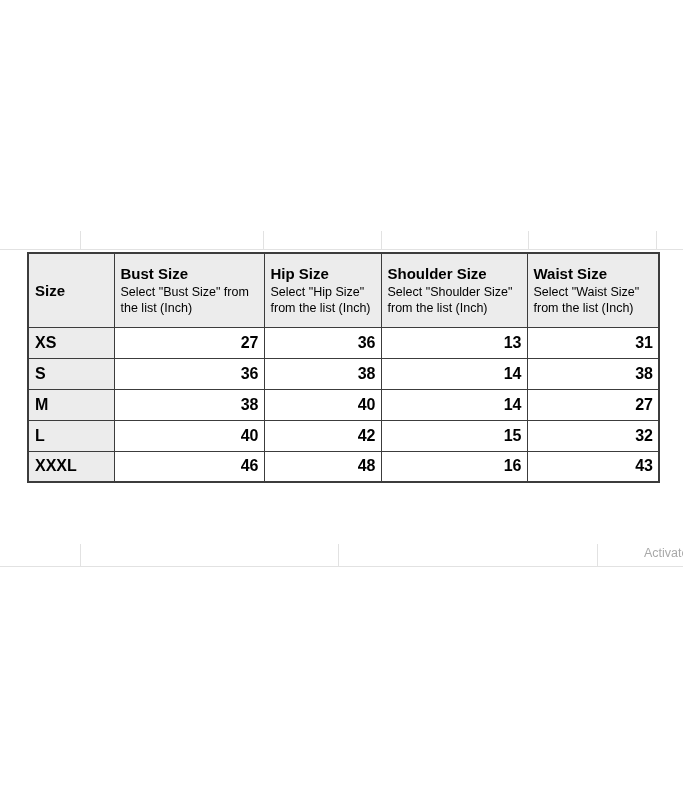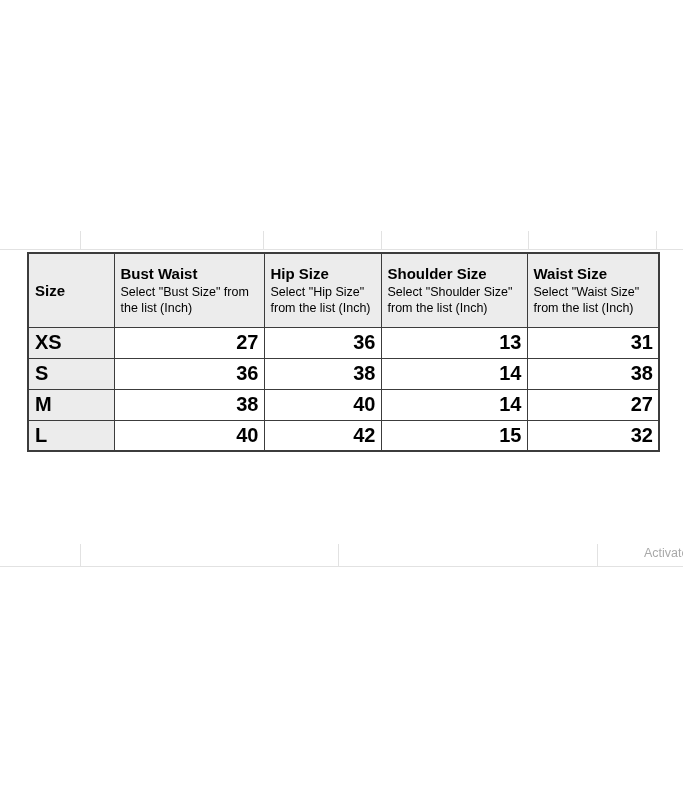--- a/index.html
+++ b/index.html
@@ -49,21 +49,21 @@
   .col-subtitle {
     display: block;
     font-size: 12.5px;
     line-height: 16px;
     margin-top: 1px;
   }
   table.size-chart td {
     height: 31px;
     box-sizing: border-box;
     font-weight: bold;
-    font-size: 20px;
+    font-size: 16px;
   }
   td.size-cell {
     background: #ececec;
     text-align: left;
     padding-left: 6px;
     font-size: 15px;
   }
   td.num-cell {
     background: #ffffff;
     text-align: right;
@@ -97,21 +97,21 @@
         <col style="width:117px">
         <col style="width:146px">
         <col style="width:132px">
     </colgroup>
     <thead>
       <tr>
         <th>
           <span class="col-title">Size</span>
         </th>
         <th>
-          <span class="col-title">Bust Waist</span>
+          <span class="col-title">Bust Size</span>
           <span class="col-subtitle">Select "Bust Size" from the list (Inch)</span>
         </th>
         <th>
           <span class="col-title">Hip Size</span>
           <span class="col-subtitle">Select "Hip Size" from the list (Inch)</span>
         </th>
         <th>
           <span class="col-title">Shoulder Size</span>
           <span class="col-subtitle">Select "Shoulder Size" from the list (Inch)</span>
         </th>
@@ -143,20 +143,27 @@
         <td class="num-cell">14</td>
         <td class="num-cell">27</td>
       </tr>
       <tr>
         <td class="size-cell">L</td>
         <td class="num-cell">40</td>
         <td class="num-cell">42</td>
         <td class="num-cell">15</td>
         <td class="num-cell">32</td>
       </tr>
+      <tr>
+        <td class="size-cell">XXXL</td>
+        <td class="num-cell">46</td>
+        <td class="num-cell">48</td>
+        <td class="num-cell">16</td>
+        <td class="num-cell">43</td>
+      </tr>
     </tbody>
   </table>
 
   <div class="gl gl-v" style="left:80px;  top:544px; height:22px;"></div>
   <div class="gl gl-v" style="left:338px; top:544px; height:22px;"></div>
   <div class="gl gl-v" style="left:597px; top:544px; height:22px;"></div>
   <div class="gl gl-h" style="top:566px;"></div>
 
   <div class="watermark">Activate</div>
 

